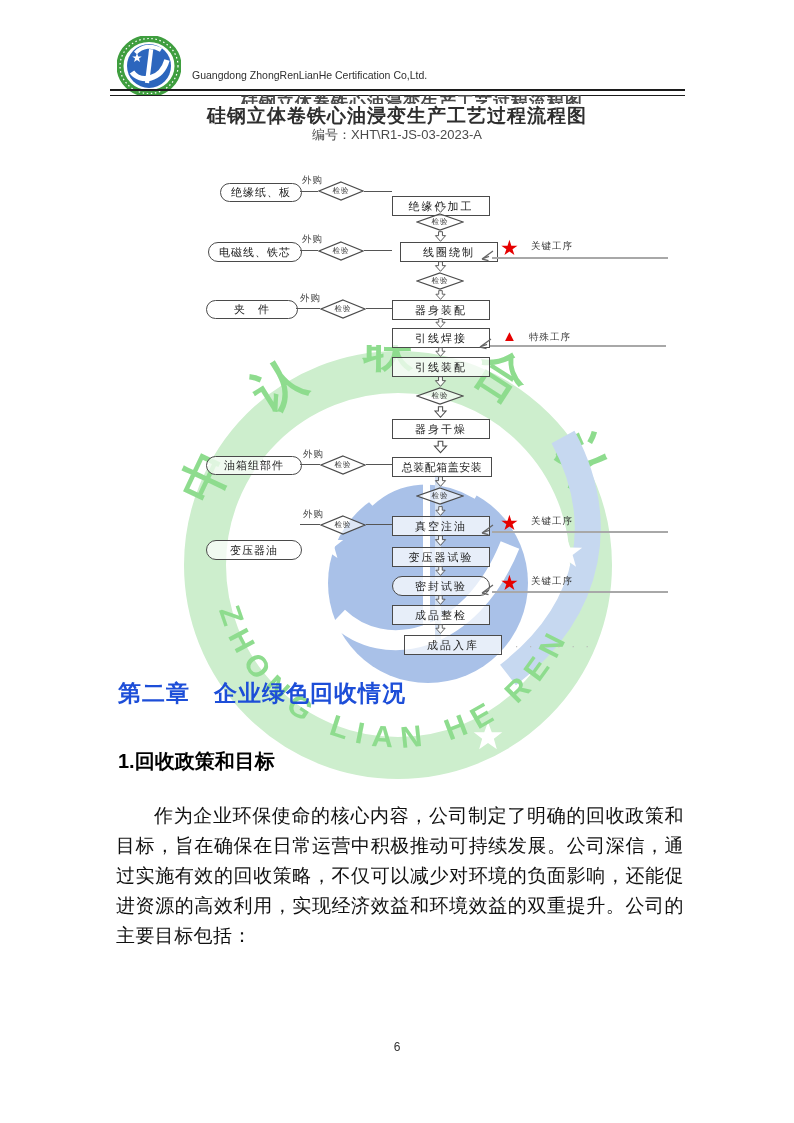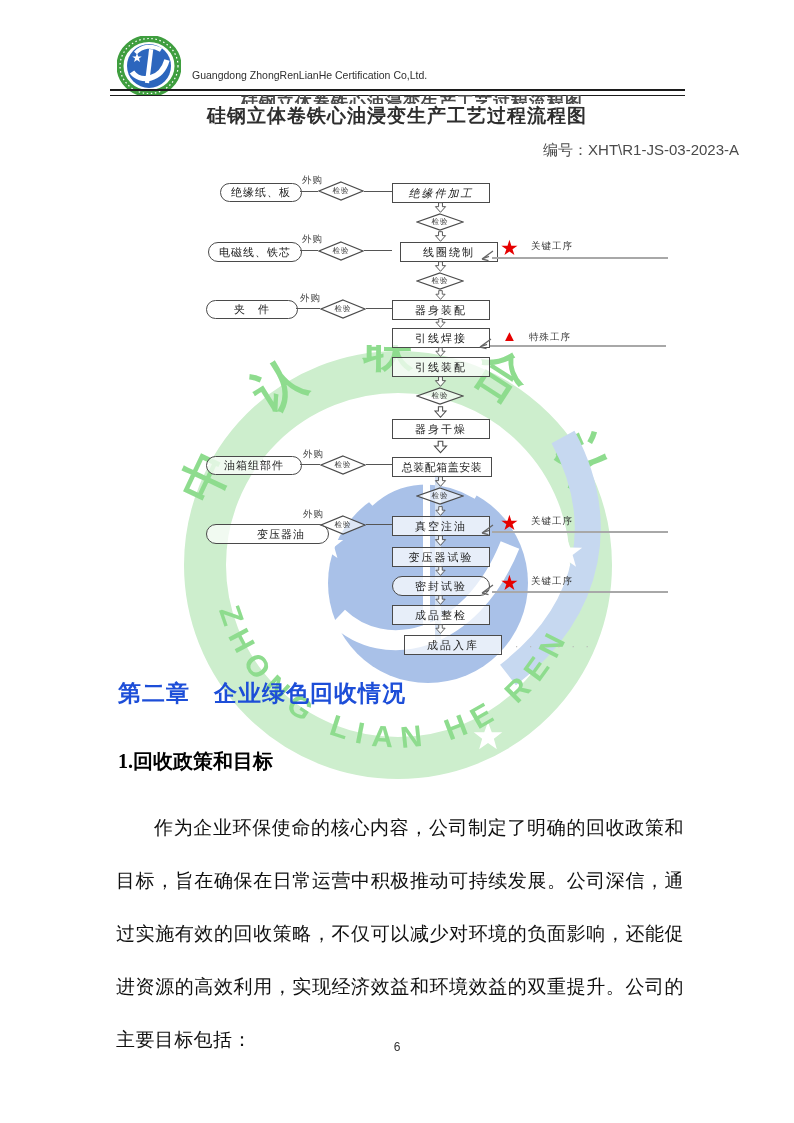--- a/index.html
+++ b/index.html
@@ -6,45 +6,45 @@
   .page{position:relative;width:794px;height:1123px;background:#ffffff;margin:0 auto;
         overflow:hidden;font-family:"Liberation Sans","DejaVu Sans",sans-serif;}
   
   .company-cn{position:absolute;left:192px;top:42px;font-size:17px;font-weight:bold;color:#141414;letter-spacing:1.5px;}
   .company-en{position:absolute;left:192px;top:69px;font-size:10.5px;color:#2e2e2e;}
   .rule{position:absolute;left:110px;top:89px;width:575px;height:4px;border-top:2px solid #1c1c1c;border-bottom:1.2px solid #1c1c1c;}
   
   .ghost-wrap{position:absolute;left:212px;top:95px;width:400px;height:9px;overflow:hidden;text-align:center;}
   .ghost-wrap span{display:block;line-height:16px;font-size:17px;font-weight:600;color:#4a4a4a;letter-spacing:1px;}
   .flow-title{position:absolute;left:55px;top:103px;width:684px;text-align:center;font-size:19px;font-weight:600;color:#2e2e2e;letter-spacing:1px;}
-  .doc-no{position:absolute;left:55px;top:126px;width:684px;text-align:right;font-size:15px;color:#4a4a4a;margin-top:15px;}
+  .doc-no{position:absolute;left:55px;top:126px;width:684px;text-align:center;font-size:13px;color:#4a4a4a;}
   
   .fbox{position:absolute;border:1.3px solid #4a4a4a;background:rgba(255,255,255,.72);
         display:flex;align-items:center;justify-content:center;font-size:11px;color:#222;letter-spacing:2px;}
   .fbox.tight{letter-spacing:0.5px;}
   .foval{position:absolute;border:1.4px solid #4a4a4a;border-radius:11px;background:rgba(255,255,255,.72);
         display:flex;align-items:center;justify-content:center;font-size:11px;color:#222;letter-spacing:1px;}
   .fdia{position:absolute;}
   .fdia svg{position:absolute;left:0;top:0;}
   .fdia .dlabel{position:absolute;inset:0;display:flex;align-items:center;justify-content:center;font-size:7.5px;color:#333;letter-spacing:1px;}
   .seg{position:absolute;border-top:1.2px solid #555;}
   .wg{position:absolute;font-size:9.5px;color:#444;letter-spacing:1px;}
   .da{position:absolute;}
   .co-line{position:absolute;border-top:2px solid #a8a8a8;}
   .star{position:absolute;color:#e60000;font-size:21px;line-height:1;}
   .tri{position:absolute;color:#e60000;font-size:15px;line-height:1;}
   .mlabel{position:absolute;font-size:9.5px;color:#333;letter-spacing:1px;}
   .stray{position:absolute;left:515px;top:641px;font-size:10px;color:#b5b5b5;letter-spacing:4px;}
   
   .chapter{position:absolute;left:118px;top:678px;font-family:"Liberation Serif","DejaVu Serif",serif;
            font-size:23px;font-weight:bold;color:#1d4ed8;letter-spacing:1px;}
-  .sect{position:absolute;left:118px;top:748px;font-family:Liberation Serif, serif;
+  .sect{position:absolute;left:118px;top:748px;font-family:Liberation Sans, sans-serif;
         font-size:20px;font-weight:bold;color:#000;}
   .para{position:absolute;left:116px;top:801px;width:568px;font-family:"Liberation Serif","DejaVu Serif",serif;
-        font-size:19px;line-height:53px;color:#101010;text-align:justify;text-indent:2em;letter-spacing:.4px;}
+        font-size:19px;line-height:30px;color:#101010;text-align:justify;text-indent:2em;letter-spacing:.4px;}
   .pagenum{position:absolute;left:0;top:1040px;width:794px;text-align:center;font-size:12px;color:#333;}
   .watermark{position:absolute;left:178px;top:345px;}
   .hlogo{position:absolute;left:117px;top:36px;}
 </style>
 </head>
 <body>
 
 <div class="page">
 
   <svg class="watermark" width="440" height="440" viewBox="0 0 440 440">
@@ -137,32 +137,32 @@
   <div class="wg" style="left:303px;top:448px;">外购</div>
   <div class="seg" style="left:300px;top:464px;width:20px;"></div>
   <div class="fdia" style="left:320px;top:455px;width:46px;height:20px;">
     <svg width="46" height="20" viewBox="0 0 46 20">
         <polygon points="23,1 45,10 23,19 1,10" fill="rgba(255,255,255,.6)" stroke="#4a4a4a" stroke-width="1.2"></polygon>
       </svg>
     <span class="dlabel">检验</span>
   </div>
   <div class="seg" style="left:366px;top:464px;width:26px;"></div>
 
-  <div class="foval" style="left:206px;top:524px;width:94px;height:18px;padding-left:27px;">变压器油</div>
+  <div class="foval" style="left:206px;top:540px;width:94px;height:18px;">变压器油</div>
   <div class="wg" style="left:303px;top:508px;">外购</div>
   <div class="seg" style="left:300px;top:524px;width:20px;"></div>
   <div class="fdia" style="left:320px;top:515px;width:46px;height:20px;">
     <svg width="46" height="20" viewBox="0 0 46 20">
         <polygon points="23,1 45,10 23,19 1,10" fill="rgba(255,255,255,.6)" stroke="#4a4a4a" stroke-width="1.2"></polygon>
       </svg>
     <span class="dlabel">检验</span>
   </div>
   <div class="seg" style="left:366px;top:524px;width:26px;"></div>
 
-  <div class="fbox" style="left:392px;top:183px;width:96px;height:18px;font-style:italic;">绝缘件加工</div>
+  <div class="fbox" style="left:392px;top:196px;width:96px;height:18px;">绝缘件加工</div>
   <svg class="da" style="left:433px;top:202px;" width="15" height="11" viewBox="0 0 15 13">
       <path d="M5.2 0.8 H9.8 V5.5 H13.5 L7.5 12.2 L1.5 5.5 H5.2 Z" fill="rgba(255,255,255,.85)" stroke="#4a4a4a" stroke-width="1.1"></path>
     </svg>
   <div class="fdia" style="left:416px;top:213px;width:48px;height:18px;">
     <svg width="48" height="18" viewBox="0 0 48 18">
         <polygon points="24,1 47,9 24,17 1,9" fill="rgba(255,255,255,.6)" stroke="#4a4a4a" stroke-width="1.2"></polygon>
       </svg>
     <span class="dlabel">检验</span>
   </div>
   <svg class="da" style="left:433px;top:231px;" width="15" height="11" viewBox="0 0 15 13">

